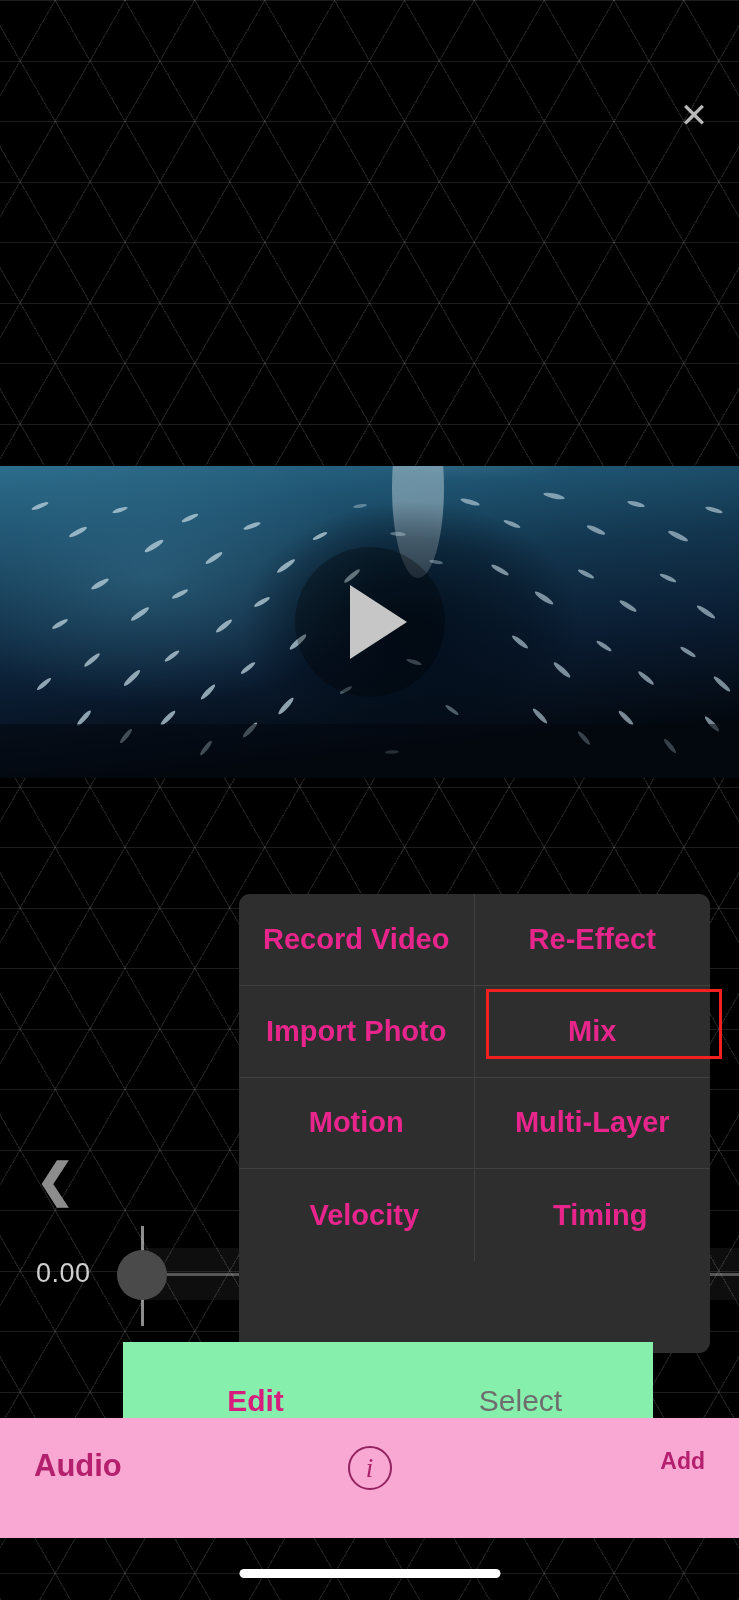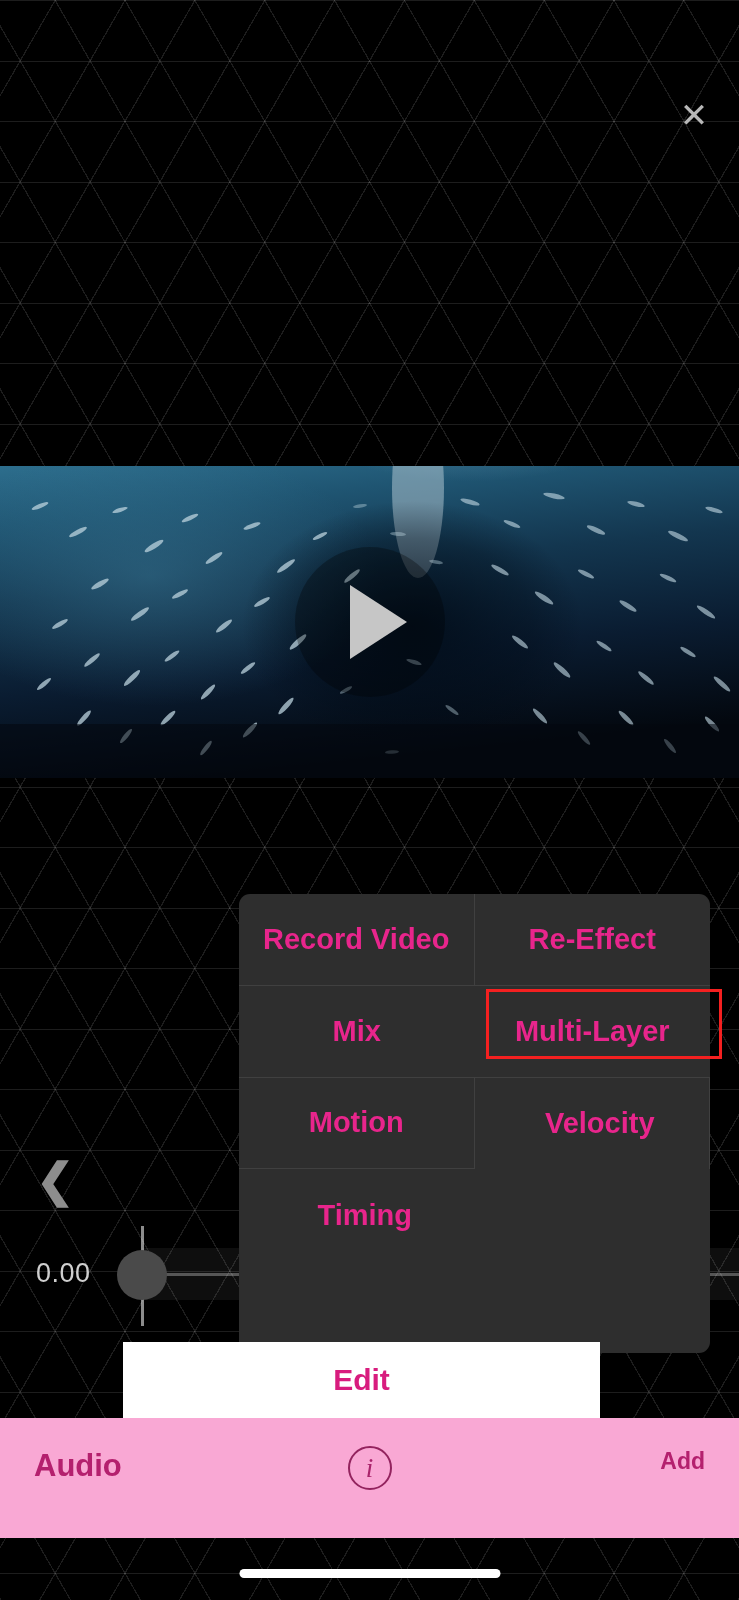--- a/index.html
+++ b/index.html
@@ -195,25 +195,25 @@
     border: 3px solid #f42020;
     box-sizing: border-box;
     pointer-events: none;
   }
 
   
   .tabbar {
     position: absolute;
     left: 123px;
     top: 1342px;
-    width: 477px;
+    width: 530px;
     height: 76px;
-    background: #ffffff;
+    background: #86efac;
     display: flex;
-    align-items: center;
+    align-items: flex-end;
   }
   .tab {
     flex: 1;
     text-align: center;
     font-size: 30px;
     font-weight: 700;
     color: #d81c7e;
   }
   .tab.inactive { color: #6e6e6e; font-weight: 400; }
 
@@ -393,31 +393,33 @@
   <div class="back-chevron">❮</div>
   <div class="track"></div>
   <div class="track-line"></div>
   <div class="time-readout">0.00</div>
   <div class="playhead-line"></div>
   <div class="playhead-knob"></div>
 
   <div class="popup">
     <div class="popup-cell">Record Video</div>
     <div class="popup-cell col-right">Re-Effect</div>
+    <div class="popup-cell">Import Photo</div>
     <div class="popup-cell col-right">Mix</div>
+    <div class="popup-cell">Motion</div>
     <div class="popup-cell col-right">Multi-Layer</div>
-    <div class="popup-cell">Motion</div>
     <div class="popup-cell row-last">Velocity</div>
     <div class="popup-cell col-right row-last">Timing</div>
   </div>
   <div class="popup-tail"></div>
   <div class="highlight-box"></div>
 
   <div class="tabbar">
     <div class="tab">Edit</div>
+    <div class="tab inactive">Select</div>
   </div>
 
   <div class="bottom-bar">
     <div class="bb-left">Audio</div>
     <div class="bb-info">i</div>
     <div class="bb-right">Add</div>
   </div>
 
   <div class="home-indicator"></div>
 

